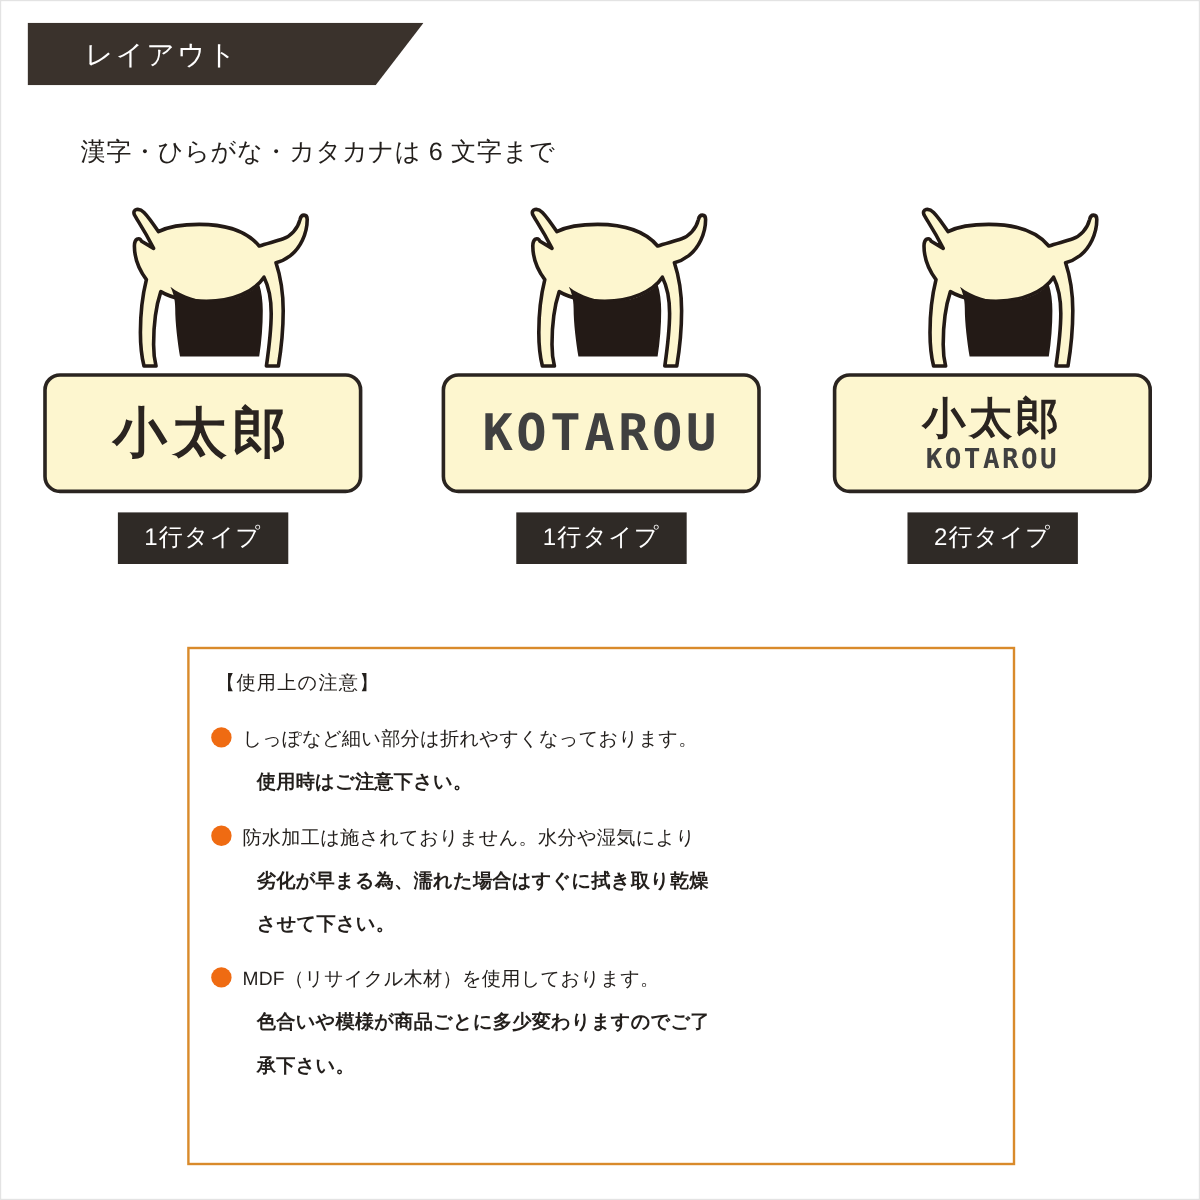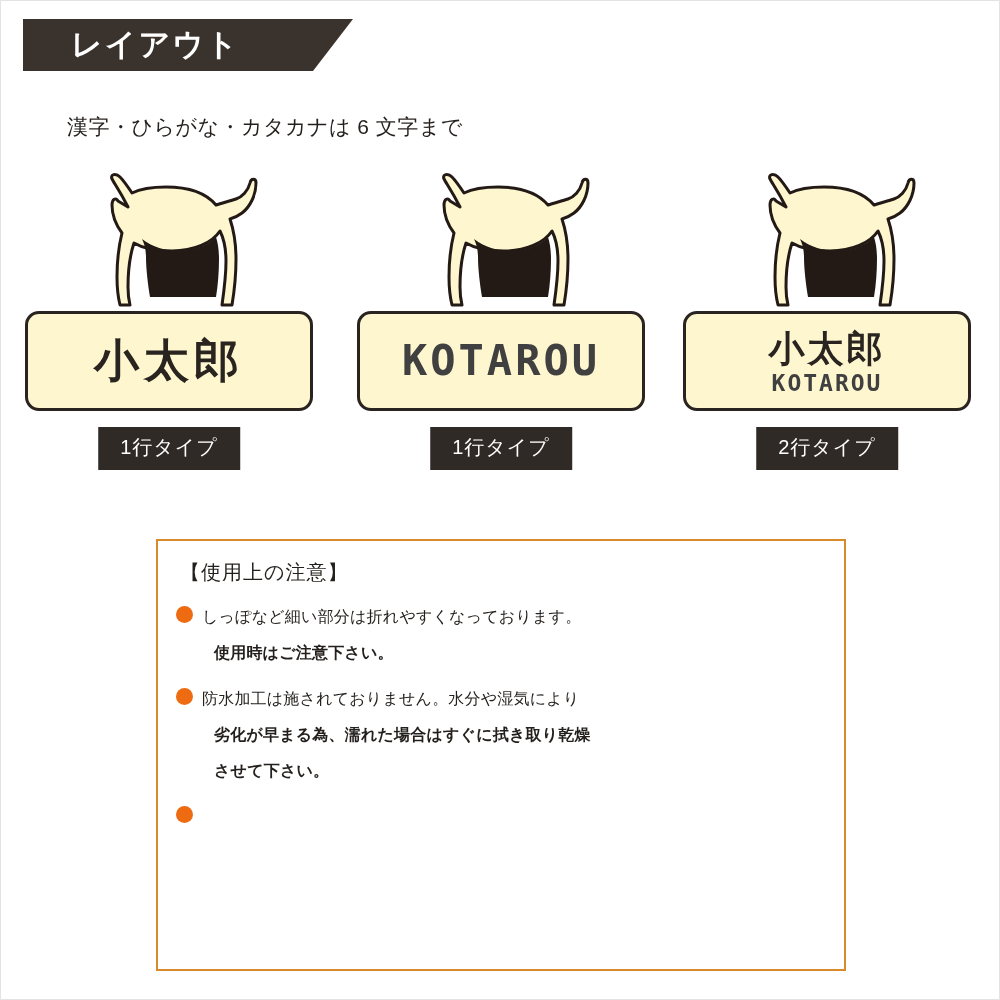--- a/index.html
+++ b/index.html
@@ -35,22 +35,22 @@
   .ribbon-bg {
     position: absolute;
     left: 0; top: 0;
     width: 100%;
     height: 100%;
   }
   .ribbon-label {
     position: absolute;
     left: 48px;
     top: 8px;
-    font-size: 31px;
-    font-weight: bold;
+    font-size: 23px;
+    font-weight: normal;
     color: #ffffff;
     letter-spacing: 2px;
     line-height: 36px;
     text-align: center;
   }
 
   
   .intro {
     position: absolute;
     left: 66px;
@@ -86,21 +86,21 @@
     transform: translateX(-50%);
     top: 0;
     width: 230px;
     height: 160px;
   }
   .plate {
     position: absolute;
     left: 50%;
     transform: translateX(-50%);
     top: 142px;
-    width: 288px;
+    width: 266px;
     height: 100px;
     background: #fdf6cf;
     border: 3px solid #2a2420;
     border-radius: 14px;
     box-sizing: border-box;
     display: flex;
     flex-direction: column;
     align-items: center;
     justify-content: center;
   }
@@ -154,21 +154,21 @@
     width: 690px;
     height: 432px;
     border: 2px solid #d98a2b;
     box-sizing: border-box;
     background: #ffffff;
   }
   .notice-title {
     position: absolute;
     left: 22px;
     top: 18px;
-    font-size: 20px;
+    font-size: 16px;
     color: #231f1c;
     letter-spacing: 1px;
   }
   .notice-list {
     position: absolute;
     left: 18px;
     top: 58px;
     right: 14px;
   }
   .notice-item {
@@ -309,18 +309,23 @@
         <div class="bullet"></div>
         <div class="notice-text">
           <span>防水加工は施されておりません。水分や湿気により</span>
           <span class="indent">劣化が早まる為、濡れた場合はすぐに拭き取り乾燥</span>
           <span class="indent">させて下さい。</span>
         </div>
       </div>
 
       <div class="notice-item">
         <div class="bullet"></div>
+        <div class="notice-text">
+          <span>MDF（リサイクル木材）を使用しております。</span>
+          <span class="indent">色合いや模様が商品ごとに多少変わりますのでご了</span>
+          <span class="indent">承下さい。</span>
+        </div>
       </div>
 
     </div>
   </div>
 
 </div>
 
 </body></html>

